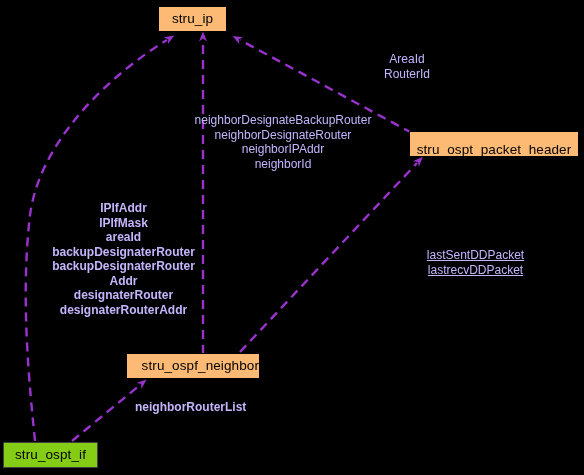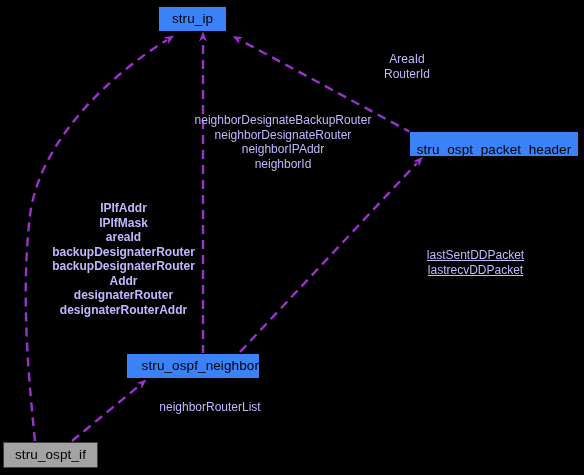--- a/index.html
+++ b/index.html
@@ -22,40 +22,40 @@
     width: 584px;
     height: 475px;
   }
   .node {
     position: absolute;
     box-sizing: border-box;
     display: flex;
     align-items: center;
     justify-content: center;
     border: 1px solid #000000;
-    background: #3b82f6;
+    background: #fdba74;
     color: #000000;
     font-size: 13.5px;
     line-height: 1;
     white-space: nowrap;
     letter-spacing: 0.1px;
   }
   .node.highlight {
-    background: #a3a3a3;
+    background: #84cc16;
     border: 1px solid #404040;
   }
   .edge-label {
     position: absolute;
     color: #c4b5fd;
     font-size: 12px;
     line-height: 14.5px;
     white-space: pre;
     text-align: center;
   }
-  .edge-label.left-align { text-align: center; }
+  .edge-label.left-align { text-align: left; font-weight: bold; }
 </style>
 </head>
 <body>
 
 <div id="diagram-root">
 
   <svg class="edge-layer" viewBox="0 0 584 475" xmlns="http://www.w3.org/2000/svg">
     <defs>
       <marker id="arrow-up" markerWidth="10" markerHeight="10" refX="1.5" refY="4" orient="auto" markerUnits="userSpaceOnUse">
         <path d="M0,0 L10,4 L0,8 L3,4 Z" fill="#9a32cd"></path>

